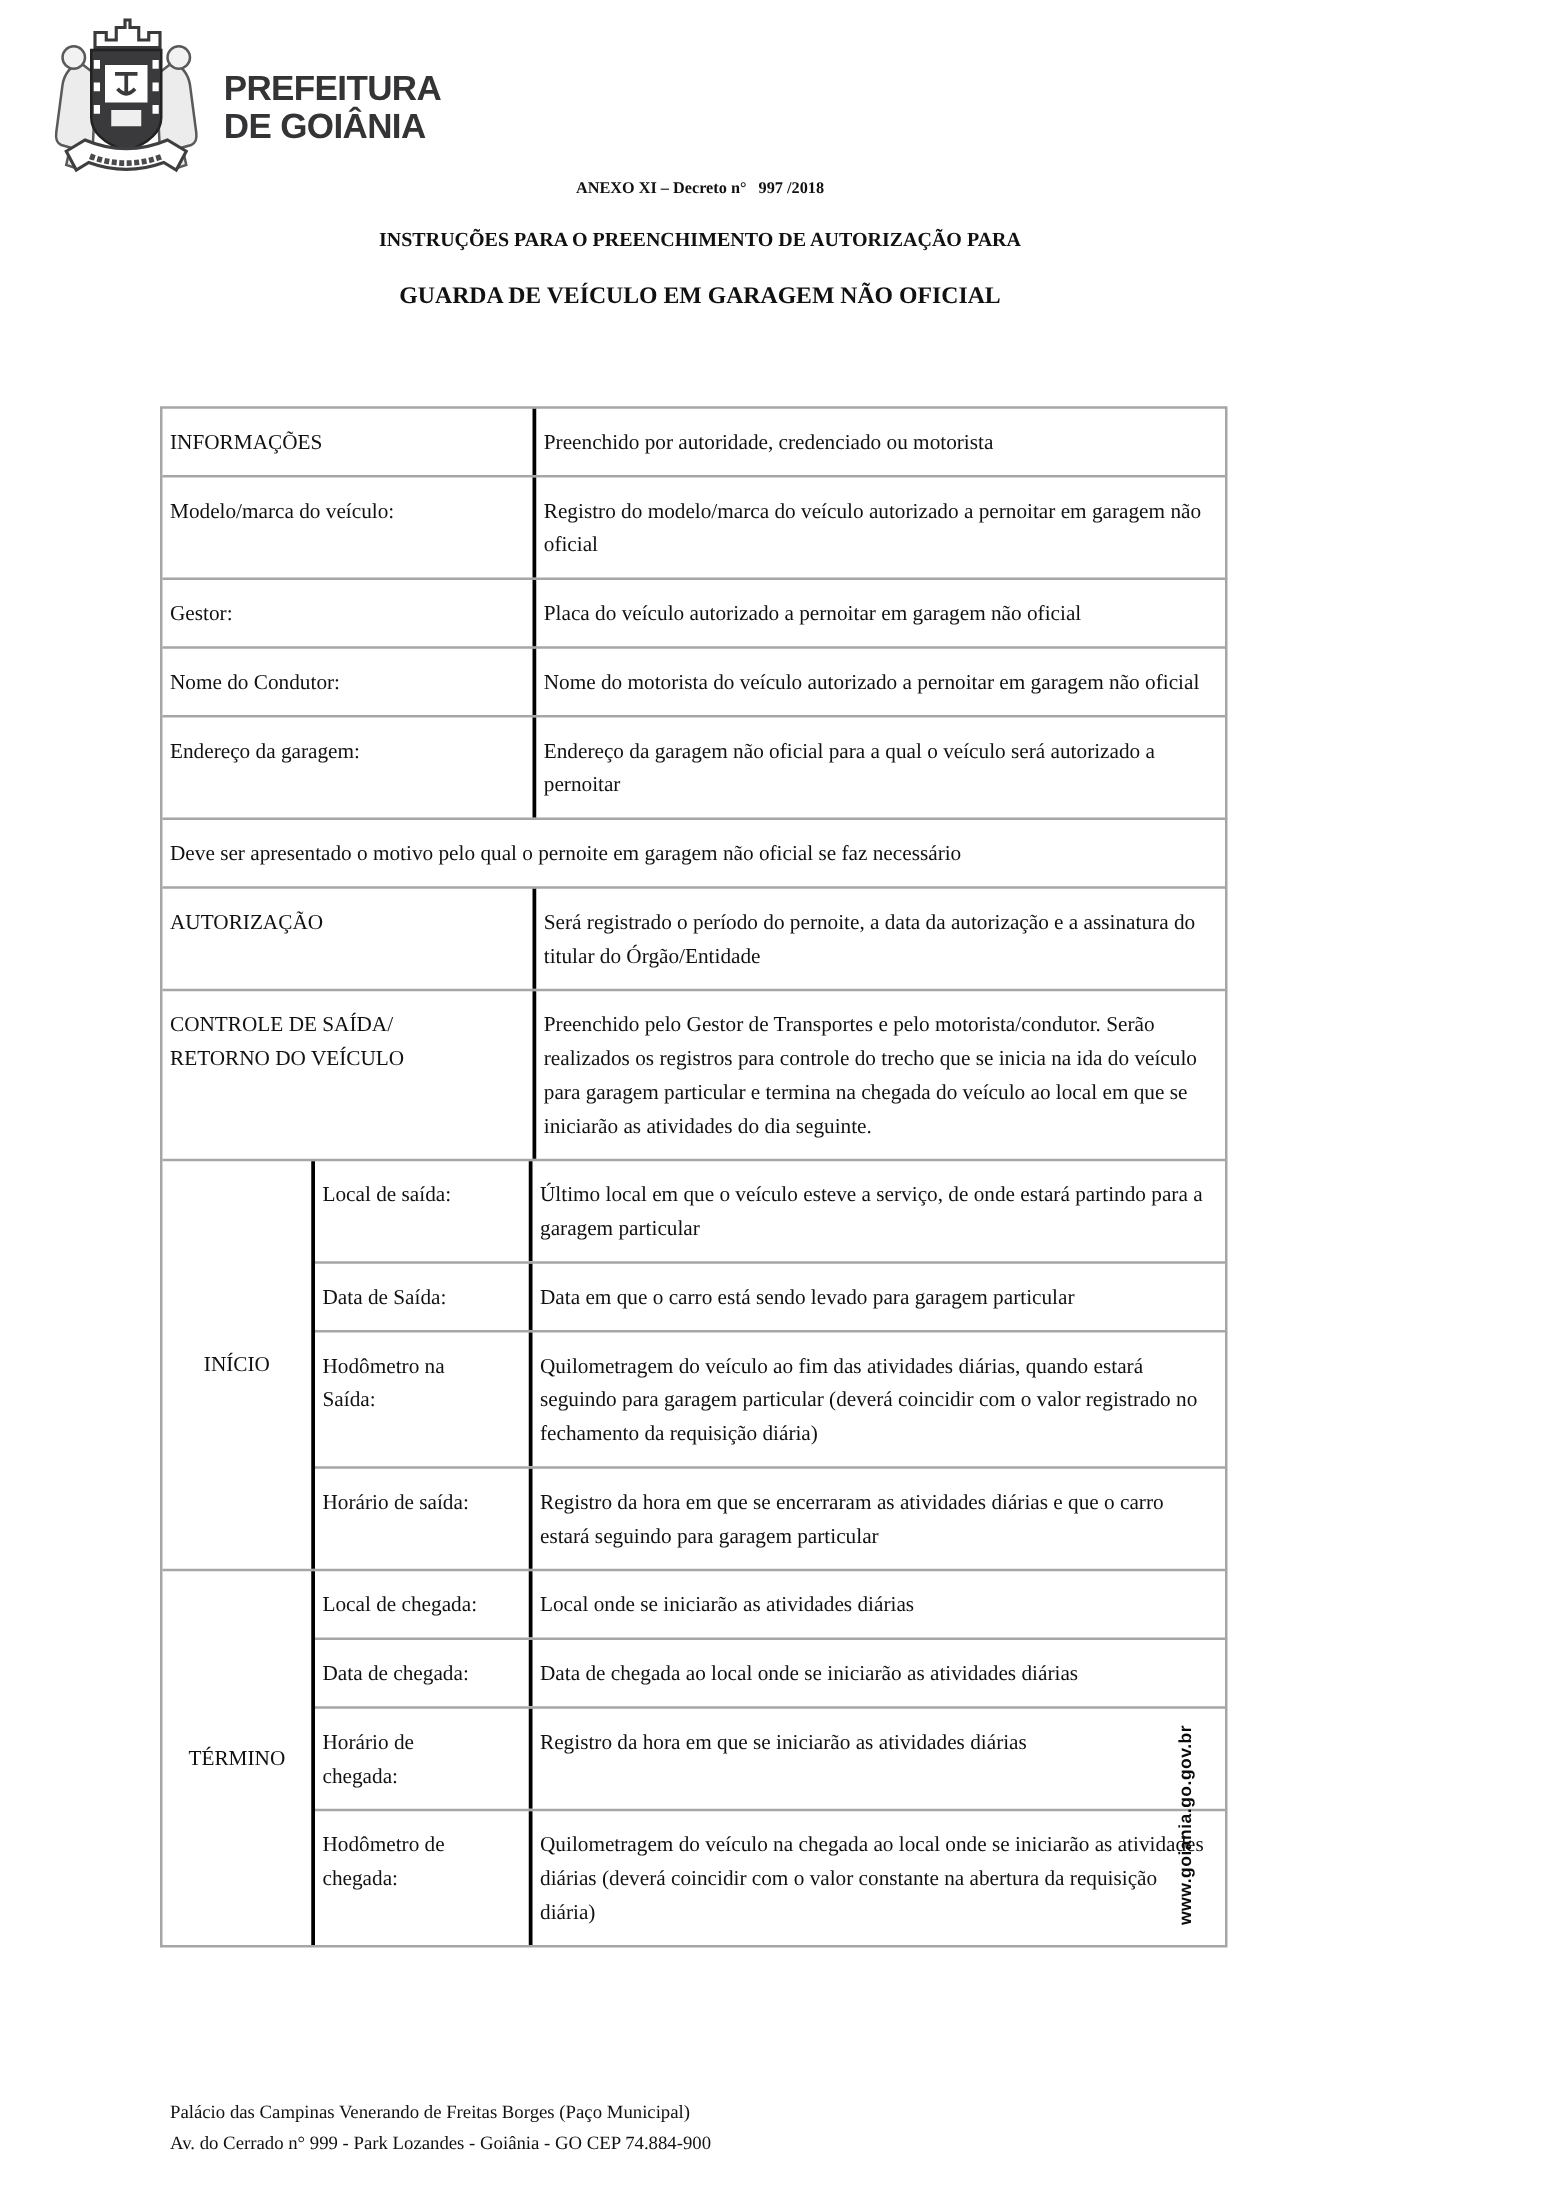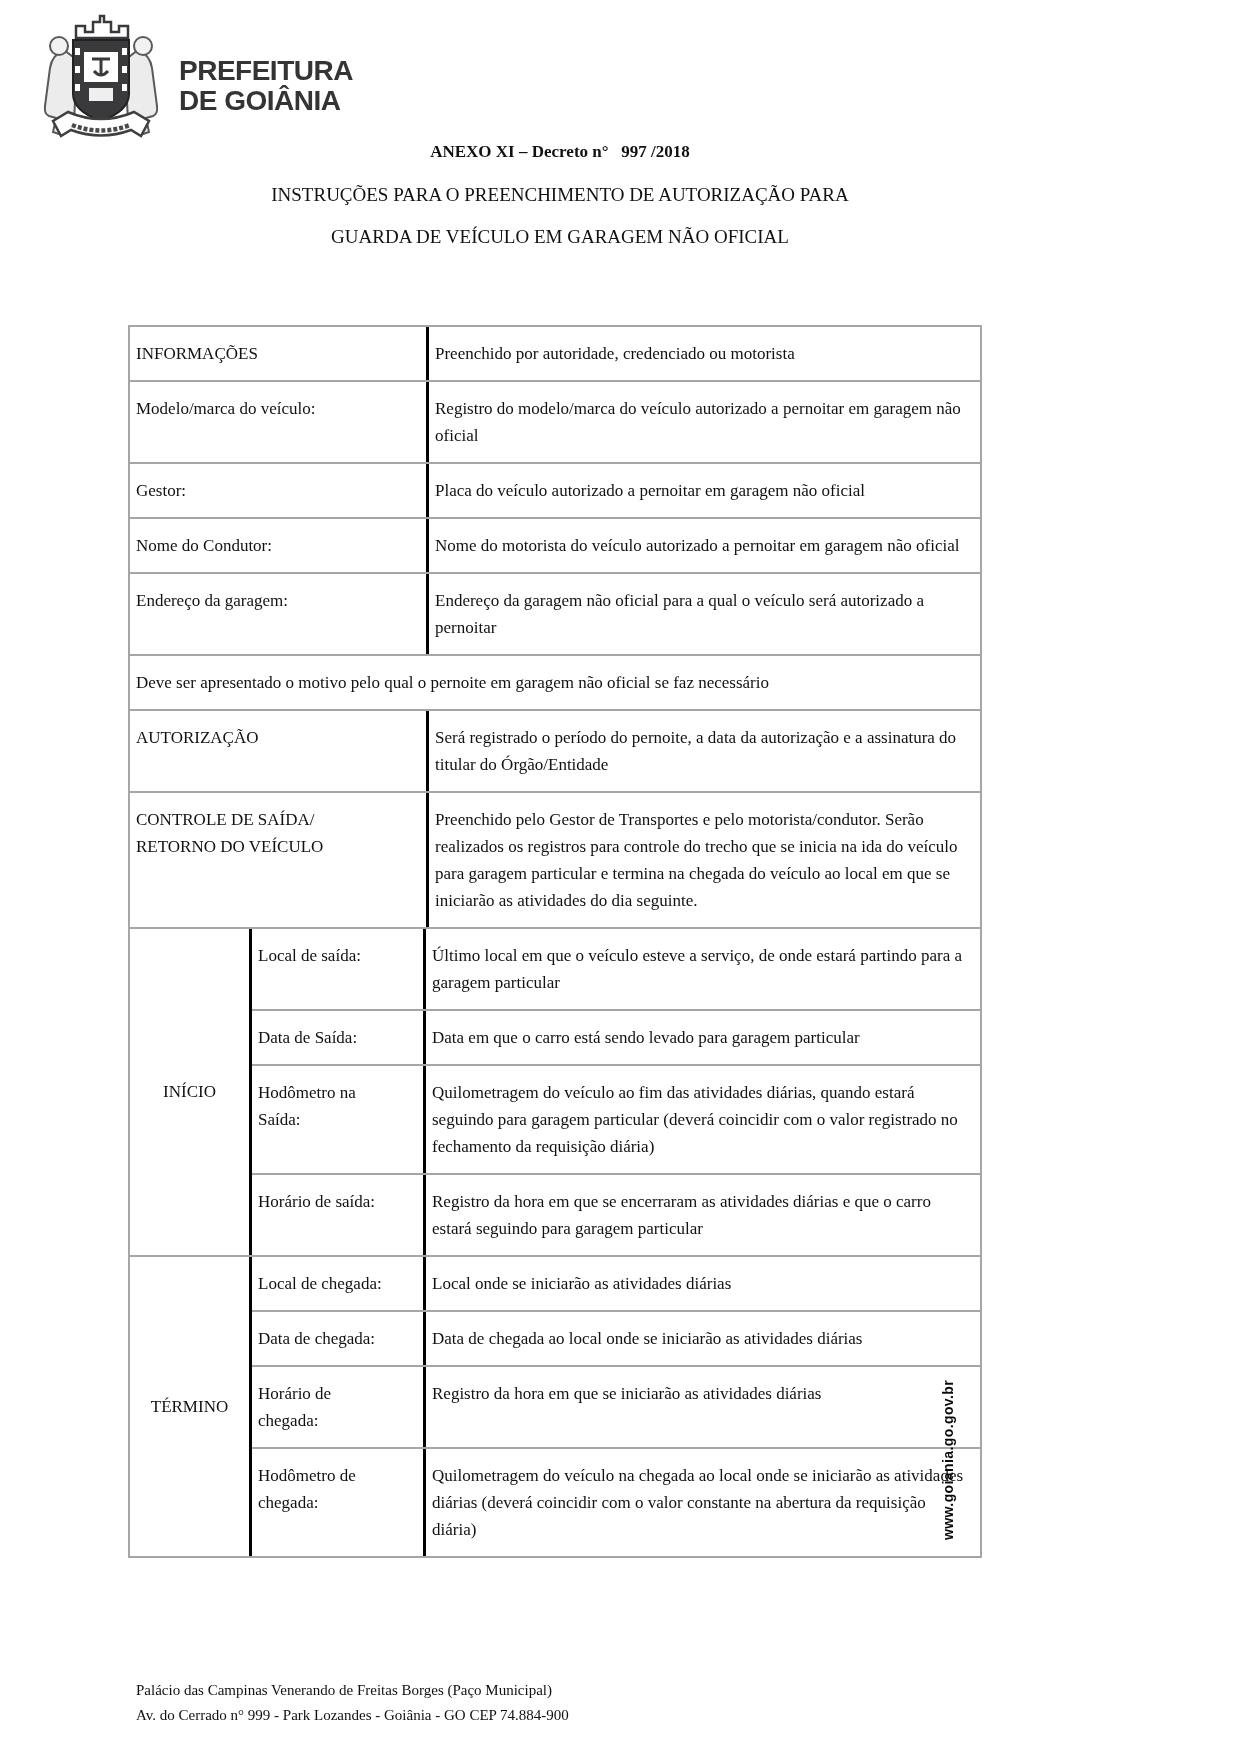--- a/index.html
+++ b/index.html
@@ -10,23 +10,23 @@
   
   .logo-svg { position:absolute; left:26px; top:8px; }
   .logo-text {
     position:absolute; left:179px; top:56px;
     font-family:"Liberation Sans", sans-serif; font-weight:bold;
     font-size:28px; line-height:30px; letter-spacing:-0.5px; color:#343436;
   }
   .pagenum { position:absolute; left:1080px; top:120px; font-size:17px; }
   
   .title-block { position:absolute; left:120px; top:0; width:880px; text-align:center; }
-  .t1 { position:absolute; top:142px; width:100%; font-size:17px; font-weight:bold; white-space:pre; }
-  .t2 { position:absolute; top:184px; width:100%; font-size:19px; font-weight:normal;text-align:center; }
-  .t3 { position:absolute; top:226px; width:100%; font-size:19px; font-weight:normal; }
+  .t1 { position:absolute; top:142px; width:100%; font-size:13px; font-weight:bold; white-space:pre; }
+  .t2 { position:absolute; top:184px; width:100%; font-size:16px; font-weight:bold;text-align:center; }
+  .t3 { position:absolute; top:226px; width:100%; font-size:19px; font-weight:bold; }
   
   .itable {
     position:absolute; left:128px; top:325px; width:854px;
     border:2px solid #a6a6a6; box-sizing:border-box; background:#fff;
   }
   .itable * { box-sizing:border-box; }
   .trow { display:flex; border-top:2px solid #a6a6a6; }
   .trow.first { border-top:none; }
   .cell { padding:13px 6px; font-size:17px; line-height:27px; }
   .c-label { width:299px; flex:0 0 auto; border-right:3px solid #000; white-space:pre-line; }

